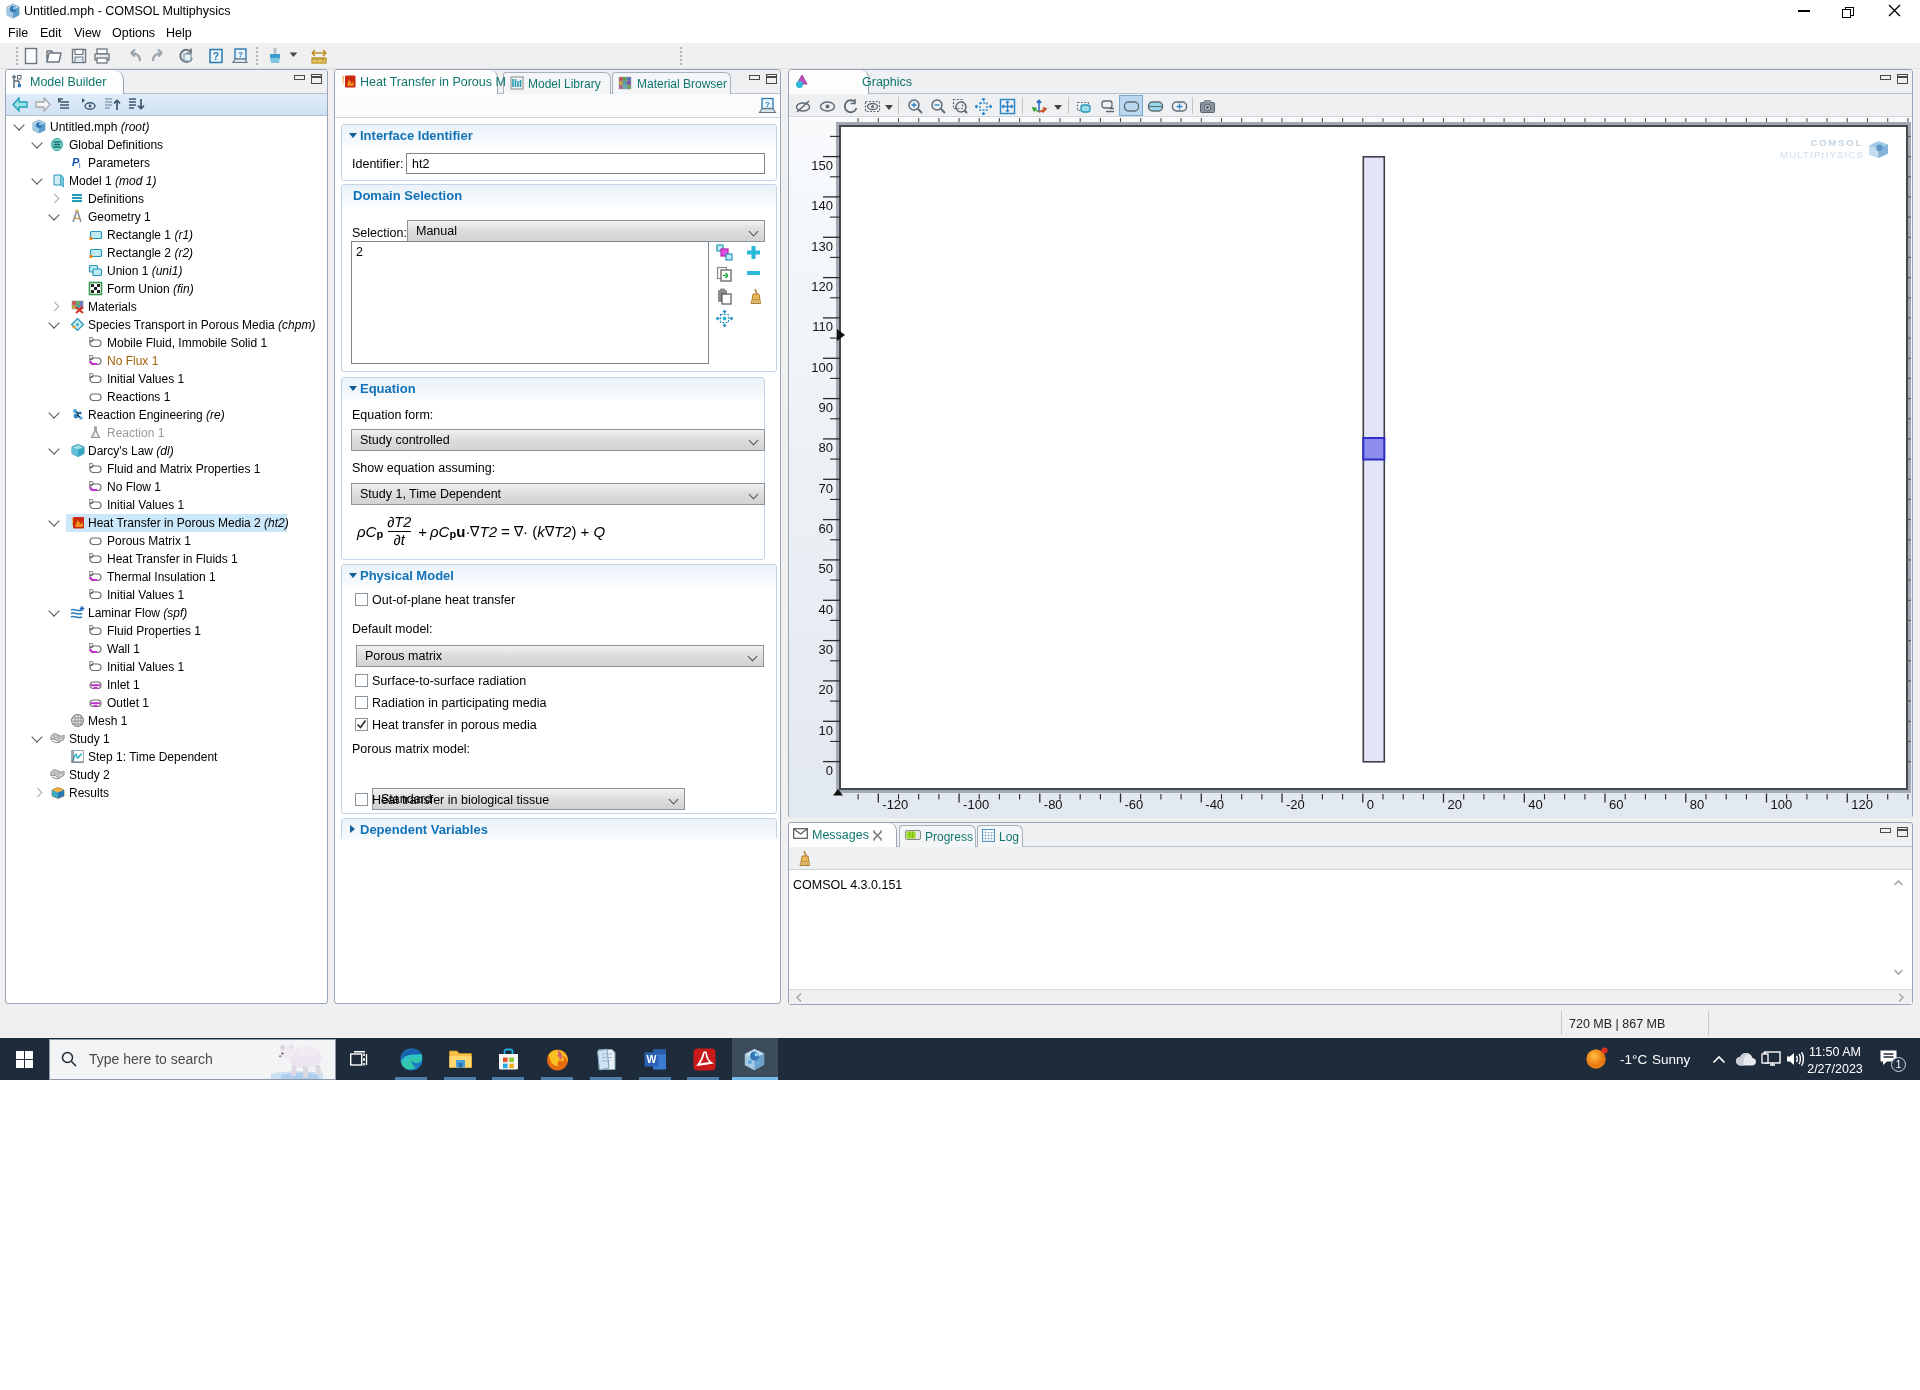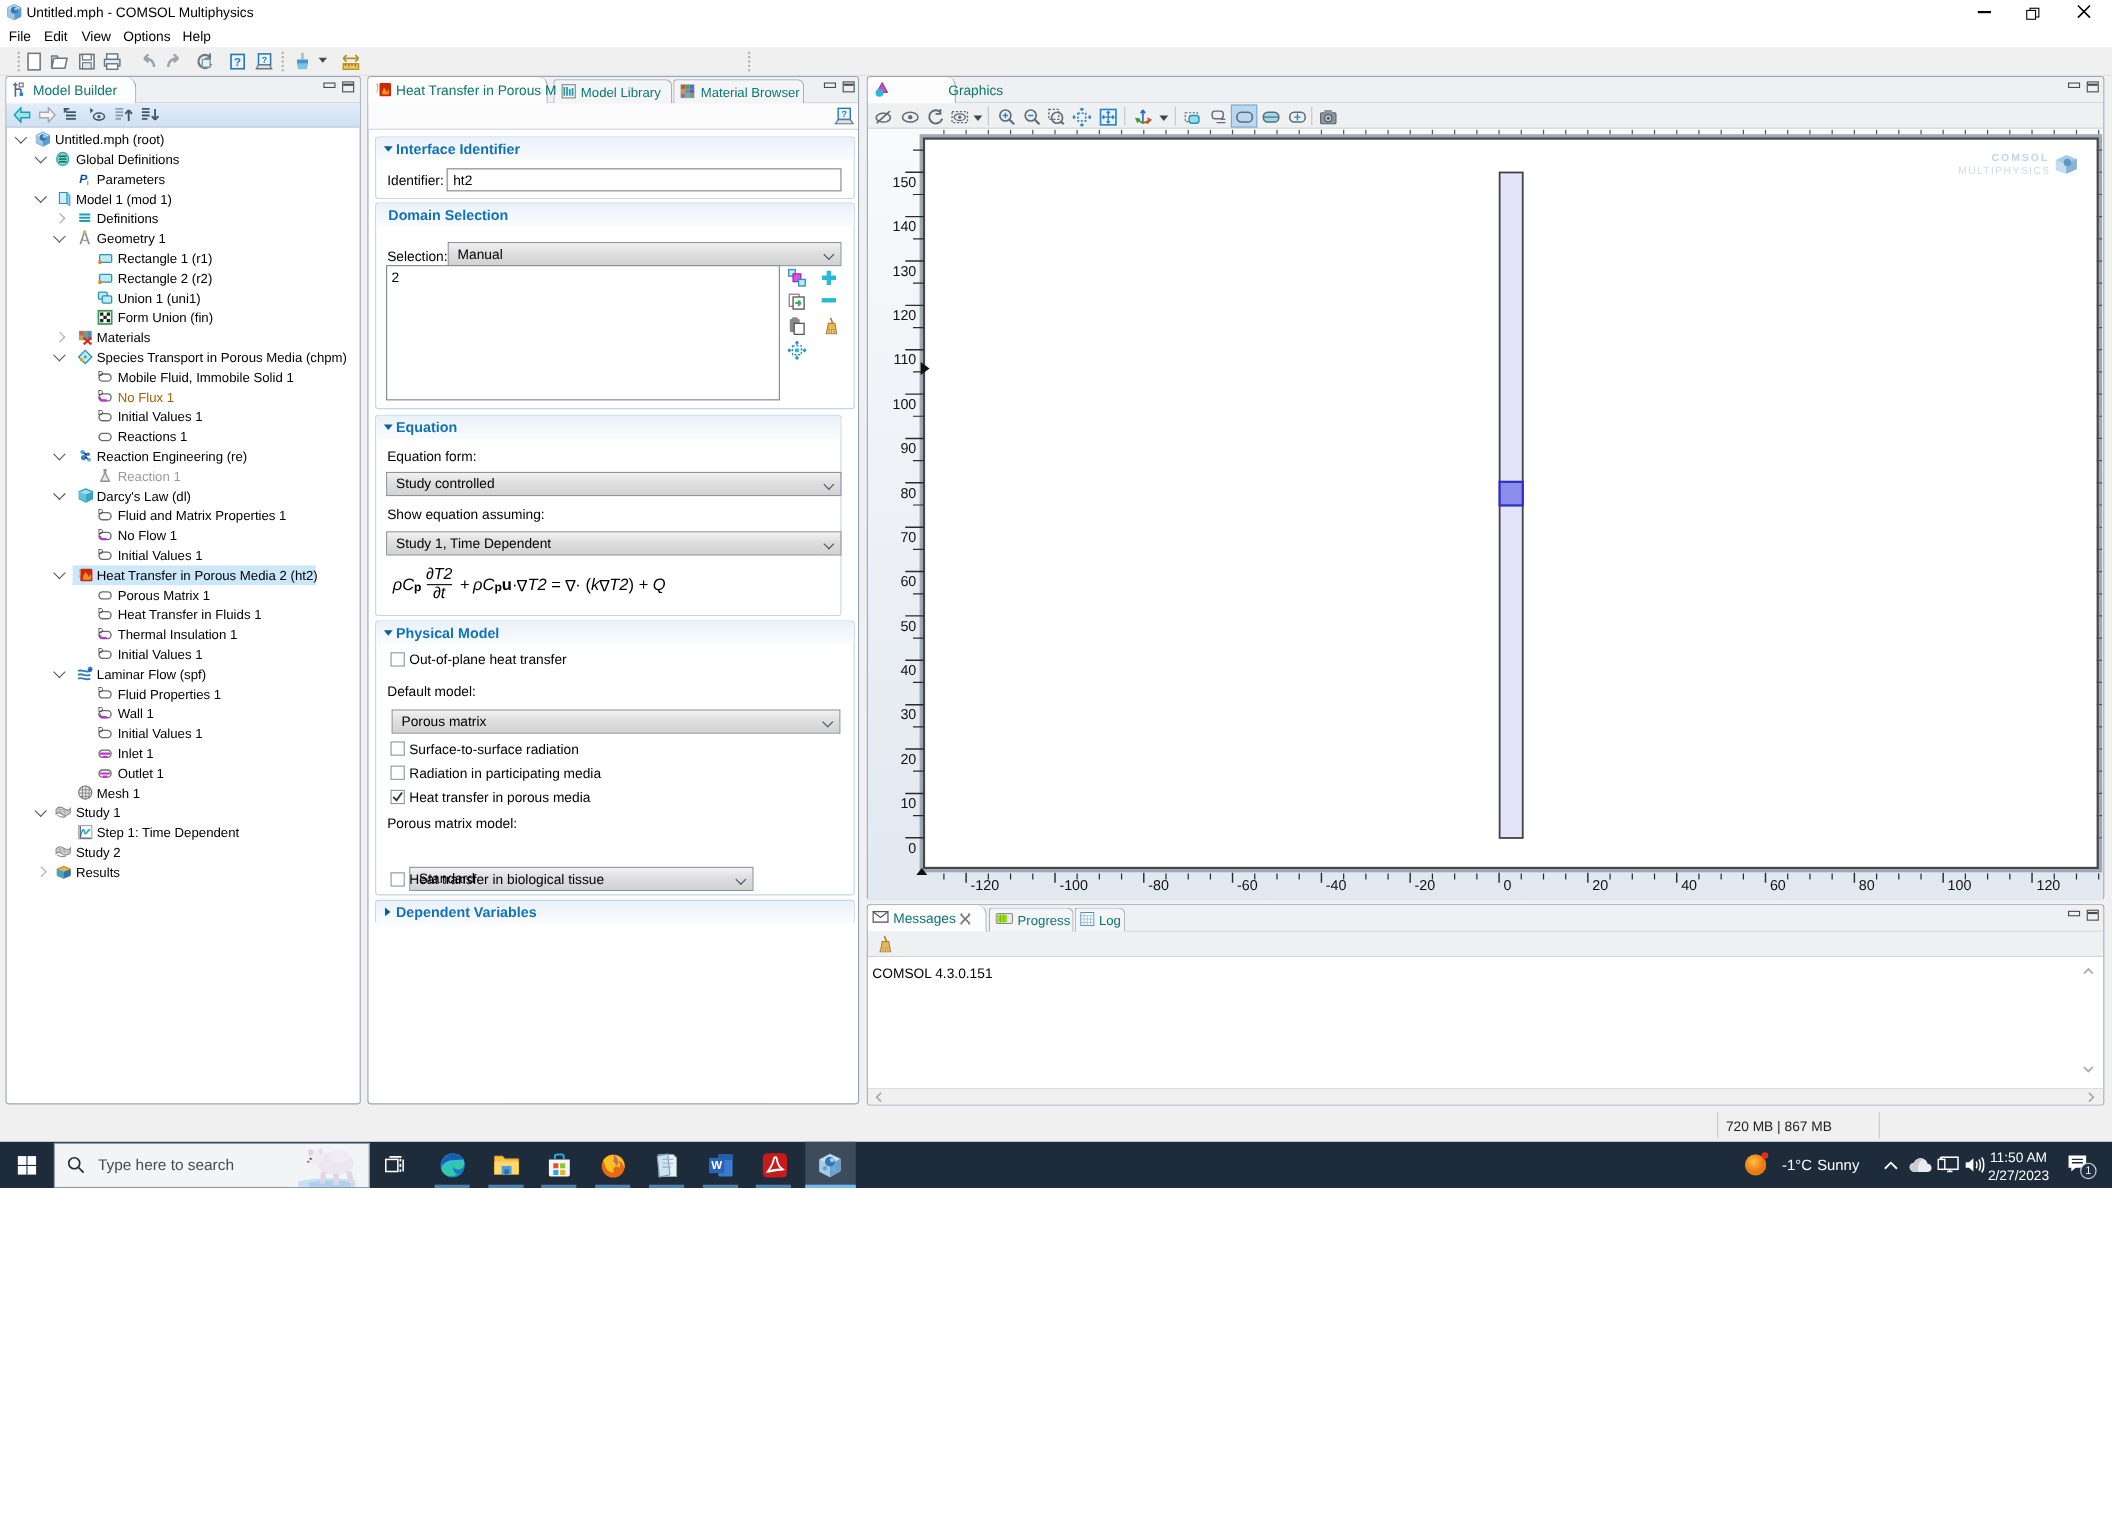--- a/index.html
+++ b/index.html
@@ -14,21 +14,21 @@
 .lbl{position:absolute;font-size:12.5px;color:#000;white-space:nowrap}
 .sect{position:absolute;left:7px;right:3px;border:1px solid #c3d5e7;border-radius:3px;background:#fff}
 .shead{position:absolute;left:0;right:0;top:0;height:21px;background:linear-gradient(#eaf1f9,#f9fcfe);border-radius:3px 3px 0 0}
 .stxt{position:absolute;left:18px;top:3px;font-weight:bold;font-size:13px;color:#1272b7}
 .tri{position:absolute;left:7px;top:8px;width:0;height:0;border-left:4px solid transparent;border-right:4px solid transparent;border-top:5px solid #0f5d96}
 .trir{position:absolute;left:8px;top:6px;width:0;height:0;border-top:4px solid transparent;border-bottom:4px solid transparent;border-left:5px solid #0f5d96}
 .combo{position:absolute;height:22px;background:linear-gradient(#f2f2f2,#dedede 45%,#d2d2d2);border:1px solid #8a959e;font-size:12.5px;color:#000}
 .combo span{position:absolute;left:8px;top:3px;white-space:nowrap}
 .combo i{position:absolute;right:7px;top:7px;width:7px;height:7px;border-right:1.6px solid #4a545e;border-bottom:1.6px solid #4a545e;transform:rotate(45deg);font-style:normal}
 .cb{position:absolute;width:13px;height:13px;background:#fff;border:1px solid #8a959e}
-.em{}
+.em{font-style:italic}
 .eqf{font-family:Liberation Sans, sans-serif}
 .nb{display:inline-block;transform:rotate(180deg);font-style:normal}
 .chev{position:absolute;width:8px;height:8px;border-right:1.5px solid #555;border-bottom:1.5px solid #555}
 .chevc{position:absolute;width:7px;height:7px;border-right:1.4px solid #a9a9a9;border-bottom:1.4px solid #a9a9a9;transform:rotate(-45deg)}
 .tb-sep{position:absolute;top:47px;width:1px;height:18px;background:transparent;border-left:2px dotted #b5b5b5}
 .vline{position:absolute;width:1px;background:#c9c9c9}
 </style></head><body>
 
 <div class="a" style="left:0;top:0;width:1920px;height:1038px;background:#f0f0f1"></div>
 <div class="a" style="left:0;top:0;width:1920px;height:22px;background:#ffffff"></div>

